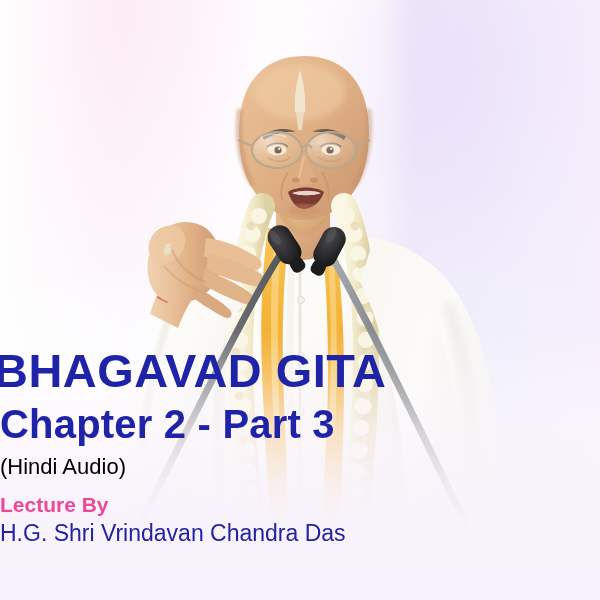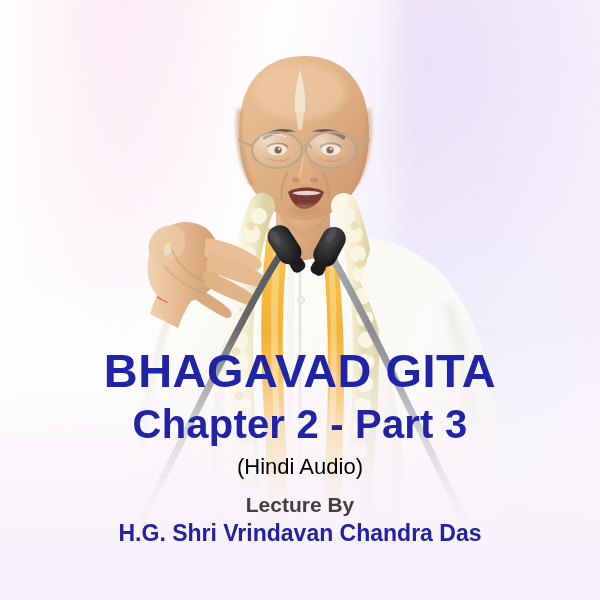--- a/index.html
+++ b/index.html
@@ -155,21 +155,20 @@
       rgba(255,255,255,0) 100%);
     pointer-events: none;
   }
 
   
   .text-block {
     position: absolute;
     left: 0;
     right: 0;
     top: 348px;
-    text-align: center;
     z-index: 8;
   }
   .title-main {
     font-family: "Liberation Sans", sans-serif;
     font-weight: 700;
     font-size: 46px;
     line-height: 1.0;
     letter-spacing: 0.5px;
     color: #1f23a8;
     margin: 0;
@@ -193,27 +192,27 @@
     line-height: 1.0;
     color: #000000;
     margin: 12px 0 8px 0;
     white-space: nowrap;
   }
   .credit-label {
     font-family: "Liberation Sans", sans-serif;
     font-weight: 700;
     font-size: 21px;
     line-height: 1.0;
-    color: #404040;
+    color: #ec4899;
     margin: 16px 0 0 0;
     white-space: nowrap;
   }
   .credit-name {
     font-family: "Liberation Sans", sans-serif;
-    font-weight: 700;
+    font-weight: 400;
     font-size: 23px;
     line-height: 1.0;
     color: #2222a5;
     margin: 7px 0 0 0;
     white-space: nowrap;
   }
 </style>
 </head>
 <body>
 

